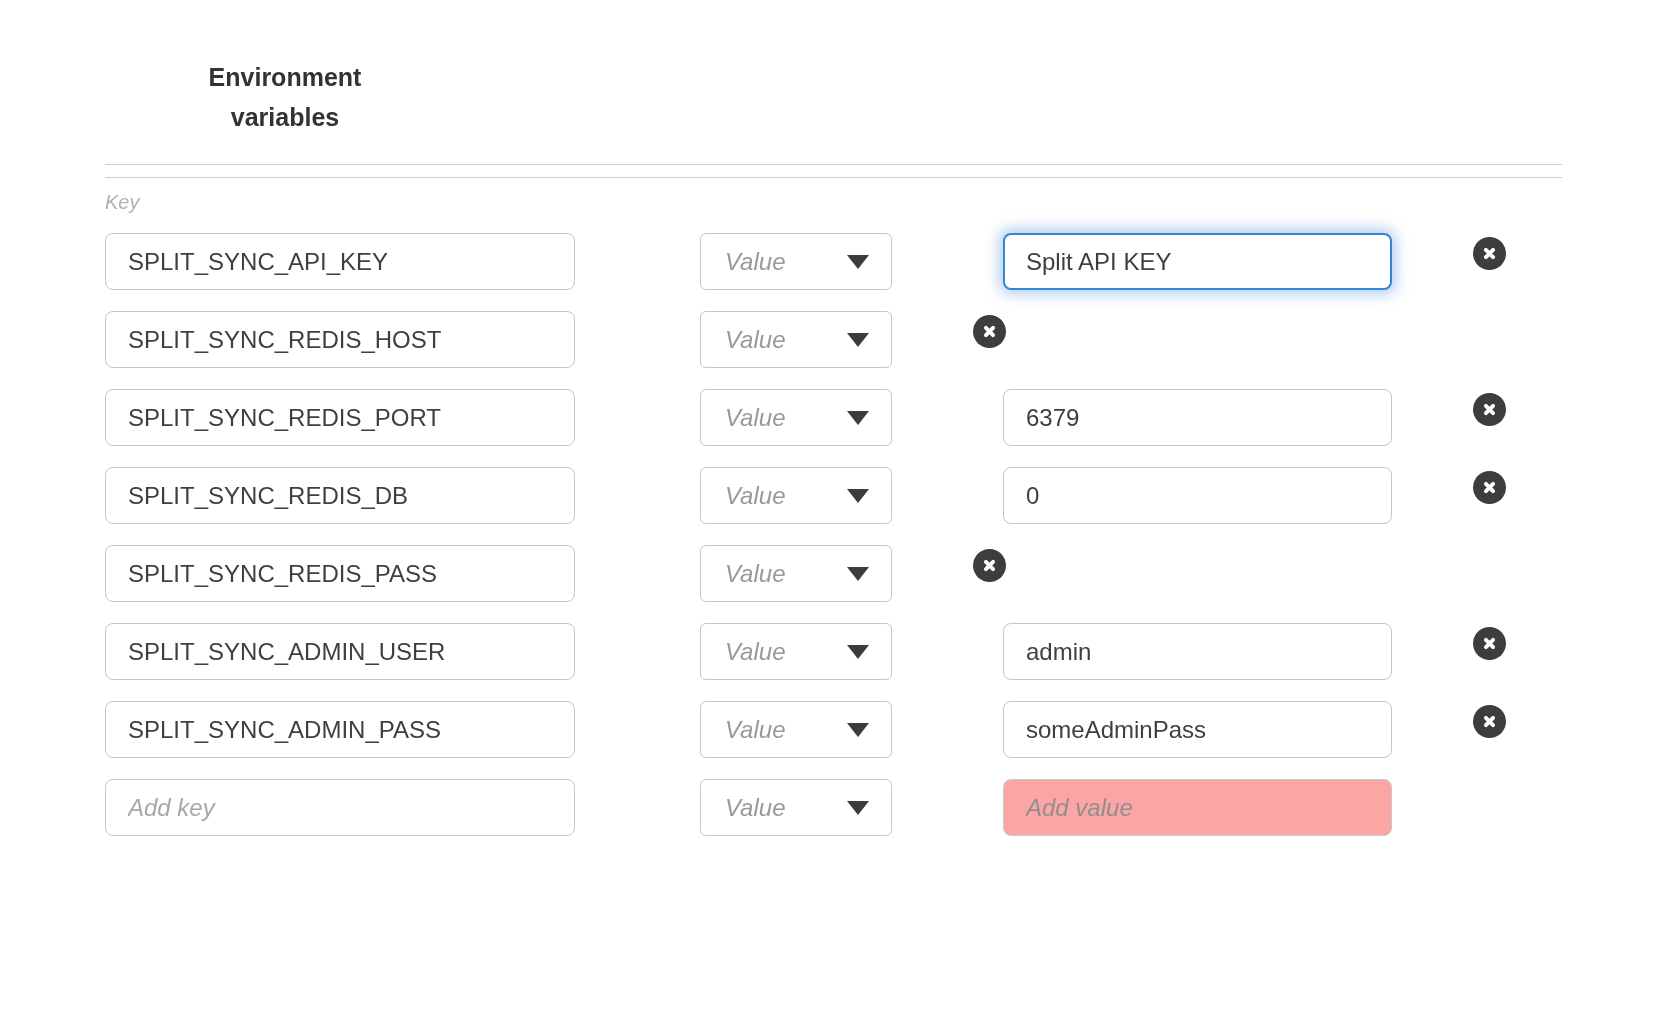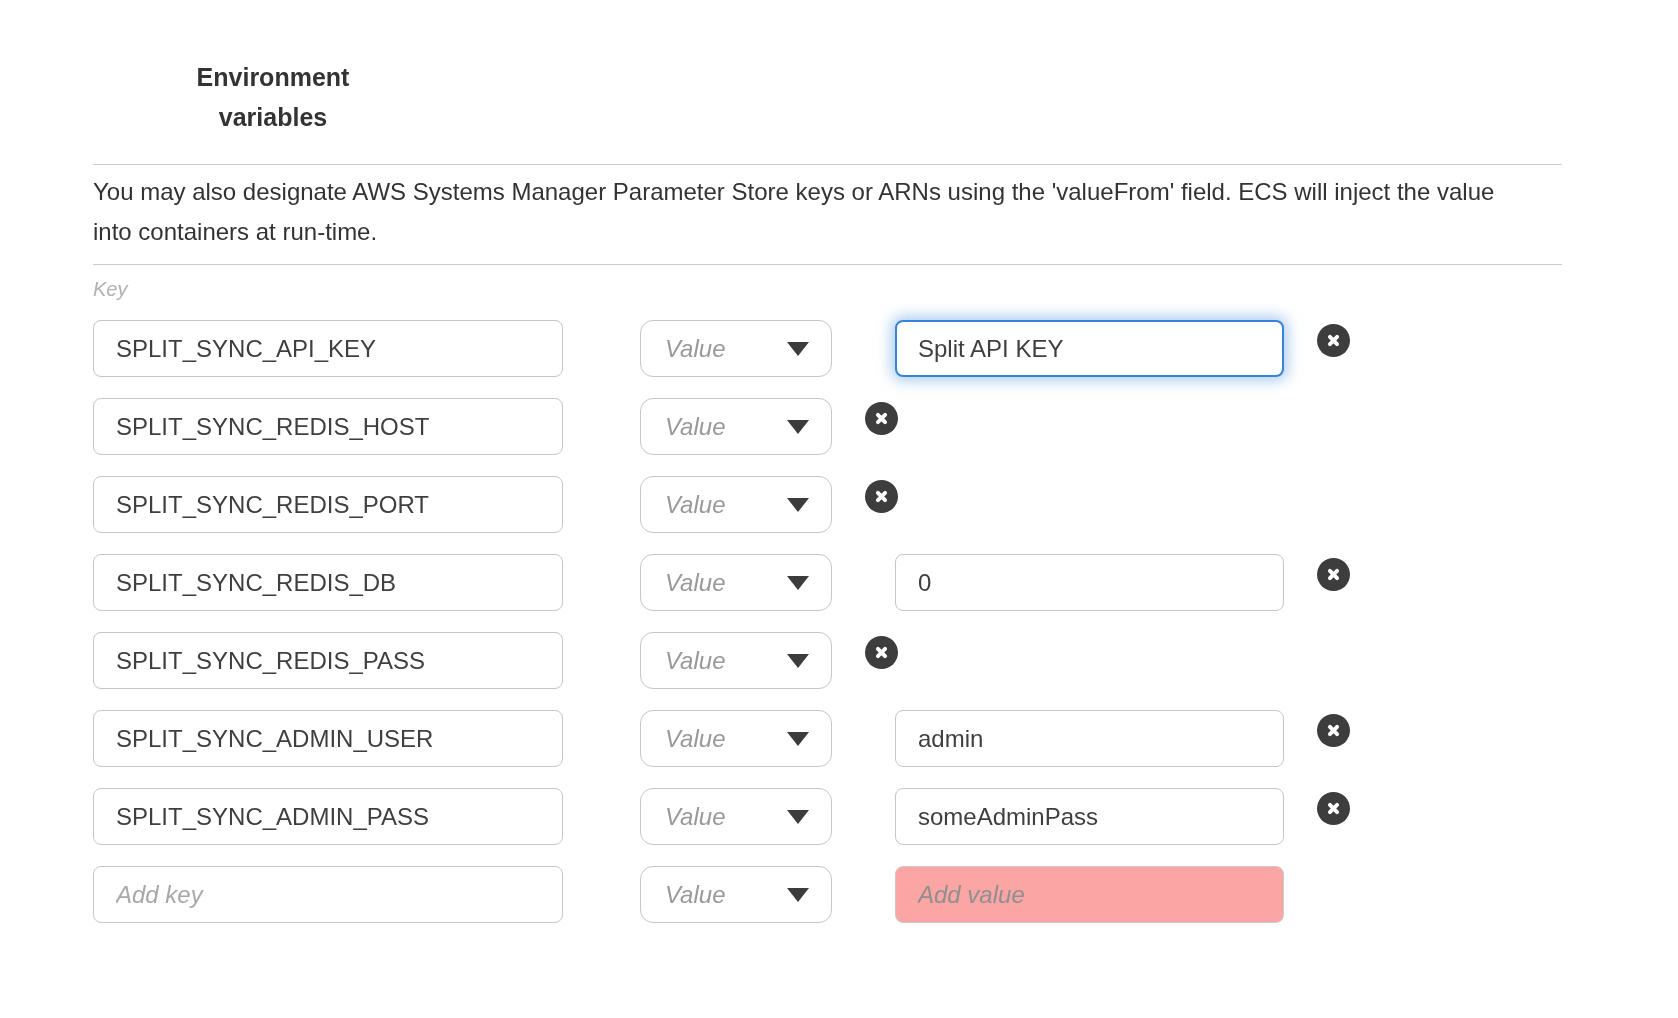--- a/index.html
+++ b/index.html
@@ -2,21 +2,21 @@
 <html><head>
 <meta charset="utf-8">
 <style>
   html,body{margin:0;padding:0;background:#ffffff;}
   body{
     width:1678px;height:1018px;overflow:hidden;
     font-family:"Liberation Sans", sans-serif;
     color:#3f3f3f;
     -webkit-font-smoothing:antialiased;
   }
-  .container{padding:0 116px 0 93px;}
+  .container{padding:0 116px 0 93px;margin-left:12px;}
 
   
   .section-title{
     margin:57px 0 0 92px;
     width:176px;
     text-align:center;
     font-size:25px;
     font-weight:bold;
     line-height:40px;
     color:#333333;
@@ -40,20 +40,21 @@
     font-style:italic;
     color:#b1b1b1;
   }
 
   .rows{margin-top:19px;}
   .env-row{
     display:flex;
     align-items:stretch;
     height:57px;
     margin-bottom:21px;
+    gap:48px;
   }
 
   .text-box{
     box-sizing:border-box;
     border:1px solid #c6c6c6;
     border-radius:8px;
     background:#ffffff;
     font-family:"Liberation Sans", sans-serif;
     font-size:24px;
     color:#3f3f3f;
@@ -78,21 +79,21 @@
     background:#fca5a5;
     border-color:#c9c9c9;
   }
   .value-input.disabled::placeholder{color:#8f8f8f;}
 
   .type-select{
     box-sizing:border-box;
     margin-left:77px;
     width:192px;
     border:1px solid #c6c6c6;
-    border-radius:13px;
+    border-radius:6px;
     background:#ffffff;
     display:flex;
     align-items:center;
     justify-content:space-between;
     padding:0 22px 0 24px;
     cursor:pointer;
   }
   .type-label{
     font-size:24px;
     font-style:italic;
@@ -121,21 +122,20 @@
 </style>
 </head>
 <body>
 
 <div class="container">
 
   <div class="section-title">Environment variables</div>
 
   <hr class="divider first">
 
-  <p class="description">You may also designate AWS Systems Manager Parameter Store keys or ARNs using the 'valueFrom' field. ECS will inject the value into containers at run-time.</p>
 
   <hr class="divider second">
 
   <div class="key-label">Key</div>
 
   <div class="rows">
   <div class="env-row">
     <input class="text-box key-input" value="SPLIT_SYNC_API_KEY" style="">
     <div class="type-select">
       <span class="type-label">Value</span>
@@ -165,20 +165,21 @@
       </span>
     </button>
   </div>
 
   <div class="env-row">
     <input class="text-box key-input" value="SPLIT_SYNC_REDIS_PORT" style="">
     <div class="type-select">
       <span class="type-label">Value</span>
       <span class="caret"></span>
     </div>
+    <input class="text-box value-input" value="6379" style="">
     <button class="delete-btn">
       <span class="x-circle">
         <svg width="19" height="19" viewBox="0 0 24 24">
           <path d="M7.5 7.5 L16.5 16.5 M16.5 7.5 L7.5 16.5" stroke="#ffffff" stroke-width="5" stroke-linecap="round" fill="none"></path>
         </svg>
       </span>
     </button>
   </div>
 
   <div class="env-row">

